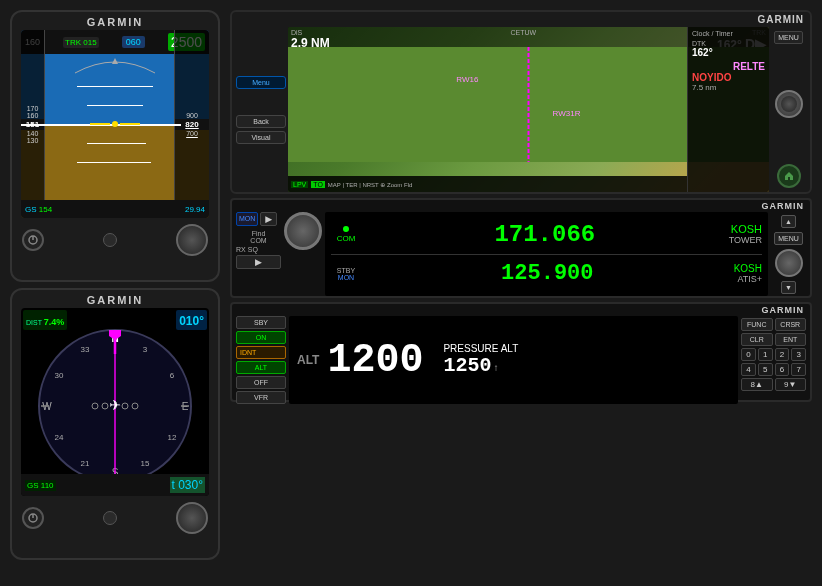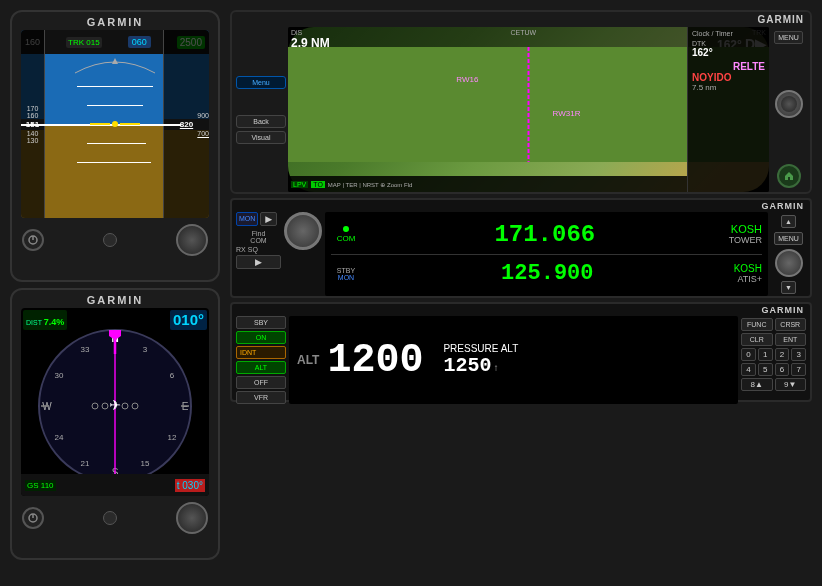--- a/index.html
+++ b/index.html
@@ -80,26 +80,26 @@
       padding: 0 4px;
       font-size: 8px;
       color: white;
     }
 
     .adi-alt-tape {
       position: absolute;
       right: 0;
       top: 0;
       bottom: 0;
-      width: 46px;
+      width: 35px;
       background: rgba(0,0,0,0.7);
       border-left: 1px solid #444;
       display: flex;
       flex-direction: column;
-      align-items: flex-end;
+      align-items: center;
       justify-content: center;
       color: white;
       font-size: 7px;
       text-decoration: underline;
     }
 
     .adi-speed-tape {
       position: absolute;
       left: 0;
       top: 0;
@@ -237,21 +237,20 @@
       position: relative;
       overflow: hidden;
     }
 
     
     .map-display {
       width: 100%;
       height: 100%;
       background: linear-gradient(135deg, #2d5a1b 0%, #4a7a2a 30%, #6b9a40 50%, #8baa55 70%, #c4a44a 90%);
       position: relative;
-      border-radius: 26px;
     }
 
     .gns-knob-outer {
       width: 28px;
       height: 28px;
       border-radius: 50%;
       background: radial-gradient(circle, #666, #333);
       border: 2px solid #777;
       display: flex;
       align-items: center;
@@ -485,21 +484,21 @@
     <div class="garmin-g5">
       <div class="garmin-g5-label">GARMIN</div>
       <div class="g5-screen adi-screen">
 
         <div class="adi-top-bar">
           <span style="color:#ccc;font-size:9px;">160</span>
           <span style="background:#222;color:#00ff00;font-size:8px;padding:1px 2px;border-radius:2px;">
             TRK <span>015</span>
           </span>
           <span style="background:#1a3a6a;color:#00d4ff;font-size:9px;padding:1px 4px;border-radius:2px;">060</span>
-          <span style="background:#00aa00;color:white;font-size:10px;padding:1px 3px;border-radius:2px;">2500</span>
+          <span style="background:#00aa00;color:white;font-size:14px;padding:1px 3px;border-radius:2px;">2500</span>
         </div>
 
         <div class="adi-speed-tape">
           <div style="color:#ccc;font-size:7px;">170</div>
           <div style="color:#ccc;font-size:7px;">160</div>
           <div style="background:#111;color:white;font-size:8px;font-weight:bold;padding:1px 2px;width:100%;text-align:center;">151</div>
           <div style="color:#ccc;font-size:7px;">140</div>
           <div style="color:#ccc;font-size:7px;">130</div>
         </div>
 
@@ -519,20 +518,24 @@
           <line x1="0" y1="6" x2="20" y2="6" stroke="#ffdd00" stroke-width="2"></line>
           <line x1="30" y1="6" x2="50" y2="6" stroke="#ffdd00" stroke-width="2"></line>
           <circle cx="25" cy="6" r="3" fill="#ffdd00"></circle>
         </svg>
 
         <svg style="position:absolute;top:26px;left:50%;transform:translateX(-50%);width:90px;height:18px;">
           <path d="M5,17 Q45,-5 85,17" stroke="#aaa" stroke-width="1" fill="none"></path>
           <polygon points="45,2 42,8 48,8" fill="#aaa"></polygon>
         </svg>
 
+        <div class="adi-bottom-bar">
+          <span style="color:#00d4ff;font-size:8px;">GS <span style="color:#00ff00;">154</span></span>
+          <span style="color:#00d4ff;font-size:8px;">29.94</span>
+        </div>
       </div>
 
       <div class="g5-bottom-controls">
         <div class="g5-btn-power">
           <svg width="10" height="10" viewBox="0 0 10 10">
             <circle cx="5" cy="5" r="4" stroke="#888" stroke-width="1.5" fill="none"></circle>
             <line x1="5" y1="1" x2="5" y2="5" stroke="#888" stroke-width="1.5"></line>
           </svg>
         </div>
         <div class="g5-btn-small"></div>
@@ -543,21 +546,21 @@
     <div class="garmin-g5">
       <div class="garmin-g5-label">GARMIN</div>
       <div class="g5-screen hsi-screen">
 
         <div style="position:absolute;top:2px;left:2px;right:2px;display:flex;justify-content:space-between;align-items:center;">
           <div style="background:#002200;padding:1px 3px;border-radius:2px;">
             <span style="color:#00ff88;font-size:7px;">DIST </span>
             <span style="color:#00ff00;font-size:9px;font-weight:bold;">7.4%</span>
           </div>
           <div style="background:#002244;padding:1px 3px;border-radius:2px;">
-            <span style="color:#00d4ff;font-size:15px;font-weight:bold;">010°</span>
+            <span style="color:#00d4ff;font-size:12px;font-weight:bold;">010°</span>
           </div>
         </div>
 
         <svg style="position:absolute;top:18px;left:50%;transform:translateX(-50%);width:160px;height:160px;">
 
           <circle cx="80" cy="80" r="76" stroke="#3a3a5a" stroke-width="2" fill="#0a0a20"></circle>
 
           <text x="80" y="16" text-anchor="middle" fill="white" font-size="10" font-weight="bold">N</text>
           <text x="80" y="150" text-anchor="middle" fill="#aaa" font-size="10">S</text>
           <text x="150" y="84" text-anchor="middle" fill="#aaa" font-size="10">E</text>
@@ -585,21 +588,21 @@
           <text x="80" y="84" text-anchor="middle" fill="white" font-size="14">✈</text>
 
           <circle cx="60" cy="80" r="3" stroke="#888" stroke-width="1" fill="none"></circle>
           <circle cx="70" cy="80" r="3" stroke="#888" stroke-width="1" fill="none"></circle>
           <circle cx="90" cy="80" r="3" stroke="#888" stroke-width="1" fill="none"></circle>
           <circle cx="100" cy="80" r="3" stroke="#888" stroke-width="1" fill="none"></circle>
         </svg>
 
         <div style="position:absolute;bottom:0;left:0;right:0;height:16px;background:#111;display:flex;align-items:center;justify-content:space-between;padding:11px 4px;">
           <span style="color:#00ff00;font-size:8px;background:#002200;padding:1px 2px;">GS <span>110</span></span>
-          <span style="color:#00d4ff;font-size:10px;background:#b91c1c;padding:1px 2px;">t <span>030°</span></span>
+          <span style="color:#00d4ff;font-size:12px;background:#14532d;padding:1px 2px;">t <span>030°</span></span>
         </div>
       </div>
 
       <div class="g5-bottom-controls">
         <div class="g5-btn-power">
           <svg width="10" height="10" viewBox="0 0 10 10">
             <circle cx="5" cy="5" r="4" stroke="#888" stroke-width="1.5" fill="none"></circle>
             <line x1="5" y1="1" x2="5" y2="5" stroke="#888" stroke-width="1.5"></line>
           </svg>
         </div>

